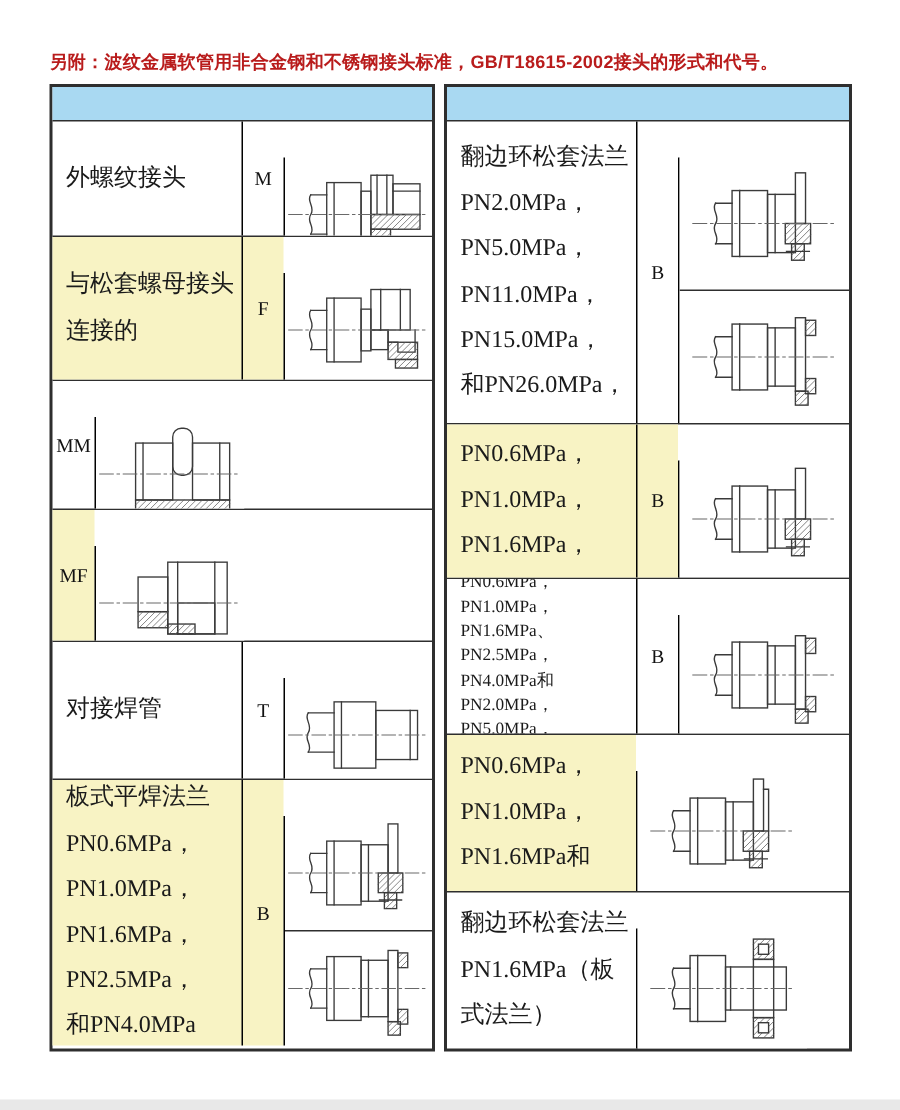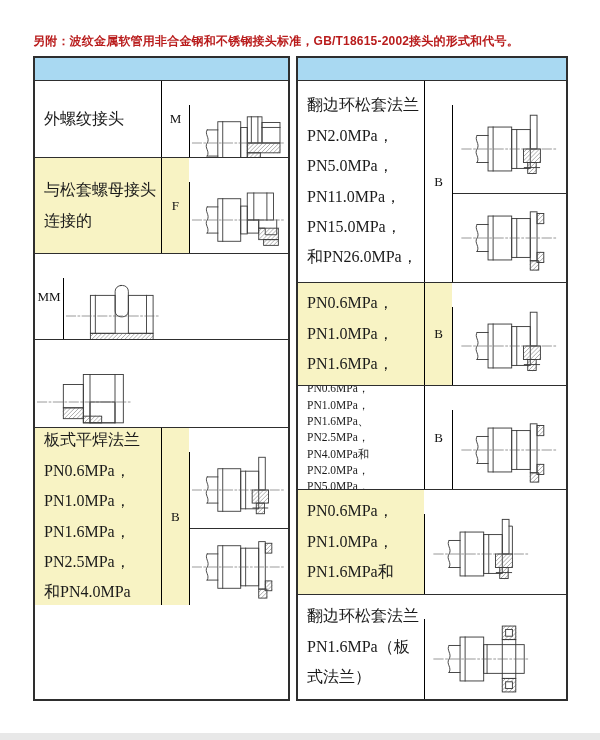--- a/index.html
+++ b/index.html
@@ -178,20 +178,21 @@
                 <g stroke="#666" stroke-width="0.8">
                   <line x1="3" y1="45" x2="117" y2="45" stroke-dasharray="11 3 2 3"></line>
                 </g>
               </g>
             </svg>
           </div>
       </div>
     </div>
 
     <div class="tr" style="height:88px">
+      <div class="td code hl">MF</div>
       <div class="td diag">
         <div class="diag-box">
             <svg class="dsvg" viewBox="0 0 120 90">
               <g stroke="#3a3a3a" stroke-width="1.1" fill="none" stroke-linecap="square">
                 <rect x="34" y="24" width="24" height="28"></rect>
                 <rect x="58" y="12" width="48" height="58"></rect>
                 <line x1="66" y1="12" x2="66" y2="70"></line>
                 <line x1="96" y1="12" x2="96" y2="70"></line>
                 <rect x="66" y="45" width="30" height="25"></rect>
                 <rect x="34" y="52" width="24" height="13"></rect>
@@ -215,20 +216,42 @@
                 </g>
                 <g stroke="#666" stroke-width="0.8">
                   <line x1="3" y1="45" x2="117" y2="45" stroke-dasharray="11 3 2 3"></line>
                 </g>
               </g>
             </svg>
           </div>
       </div>
     </div>
 
+    <div class="tr" style="height:92px">
+      <div class="td type">对接焊管</div>
+      <div class="td code">T</div>
+      <div class="td diag">
+        <div class="diag-box">
+            <svg class="dsvg" viewBox="0 0 120 90">
+              <g stroke="#3a3a3a" stroke-width="1.1" fill="none" stroke-linecap="square">
+                <path d="M19,27 c-4,5 4,10 0,16 c-4,6 4,10 0,16"></path>
+                <line x1="19" y1="27" x2="40" y2="27"></line>
+                <line x1="19" y1="59" x2="40" y2="59"></line>
+                <rect x="40" y="18" width="34" height="54"></rect>
+                <line x1="46" y1="18" x2="46" y2="72"></line>
+                <rect x="74" y="25" width="34" height="40"></rect>
+                <line x1="102" y1="25" x2="102" y2="65"></line>
+                <g stroke="#666" stroke-width="0.8">
+                  <line x1="3" y1="45" x2="117" y2="45" stroke-dasharray="11 3 2 3"></line>
+                </g>
+              </g>
+            </svg>
+          </div>
+      </div>
+    </div>
 
     <div class="tr" style="height:178px">
       <div class="td type hl">板式平焊法兰
 PN0.6MPa，PN1.0MPa，
 PN1.6MPa，PN2.5MPa，
 和PN4.0MPa</div>
       <div class="td code hl">B</div>
       <div class="td diag">
         <div class="diag-box">
             <svg class="dsvg" viewBox="0 0 120 90">

